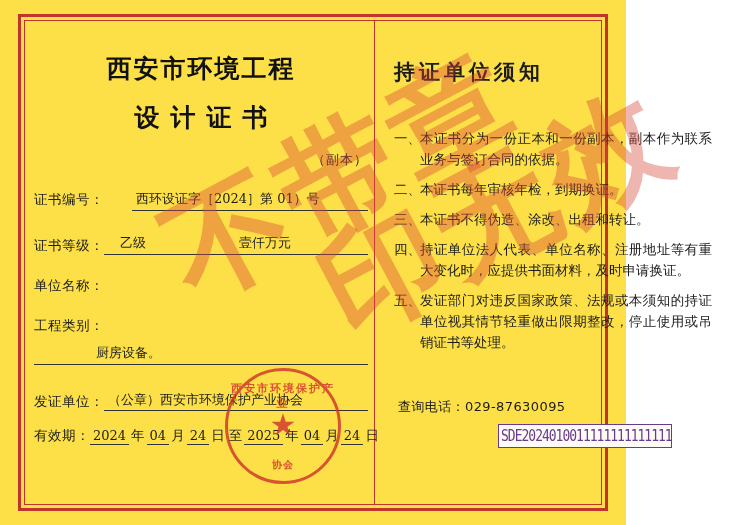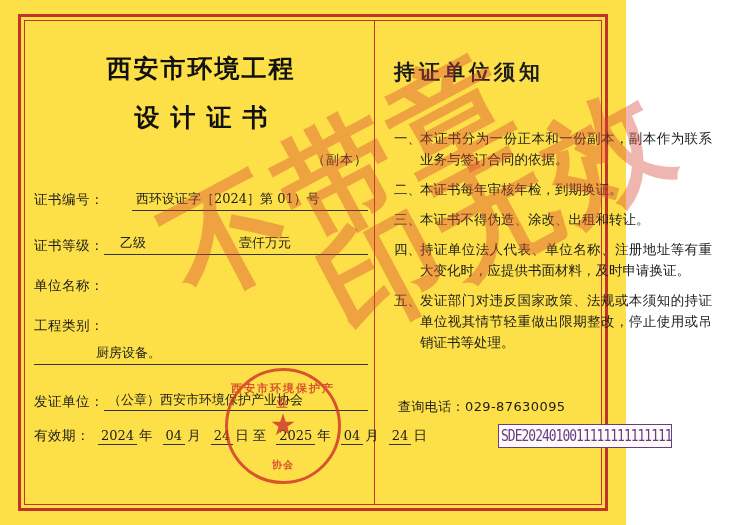--- a/index.html
+++ b/index.html
@@ -150,21 +150,20 @@
     align-items: flex-end;
     font-size: 13.5px;
     margin-top: 16px;
     white-space: nowrap;
   }
   .date-seg {
     border-bottom: 1px solid #333;
     padding: 0 3px 1px 3px;
     font-family: "DejaVu Serif", serif;
     font-size: 13px;
-    margin-left: 8px;
   }
   .date-unit { padding: 0 2px; }
 
   
   .right-panel {
     position: absolute;
     left: 390px;
     top: 30px;
     width: 330px;
     height: 465px;

